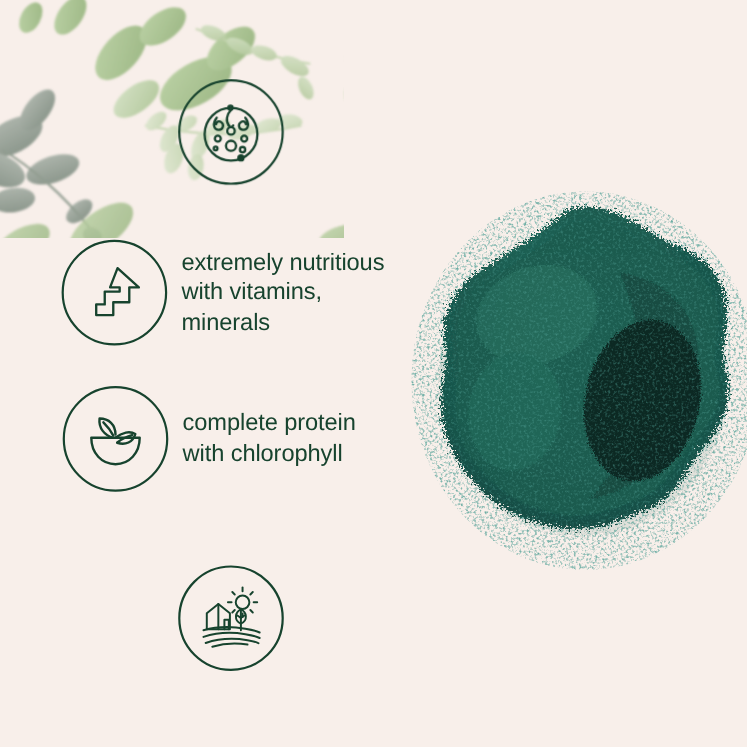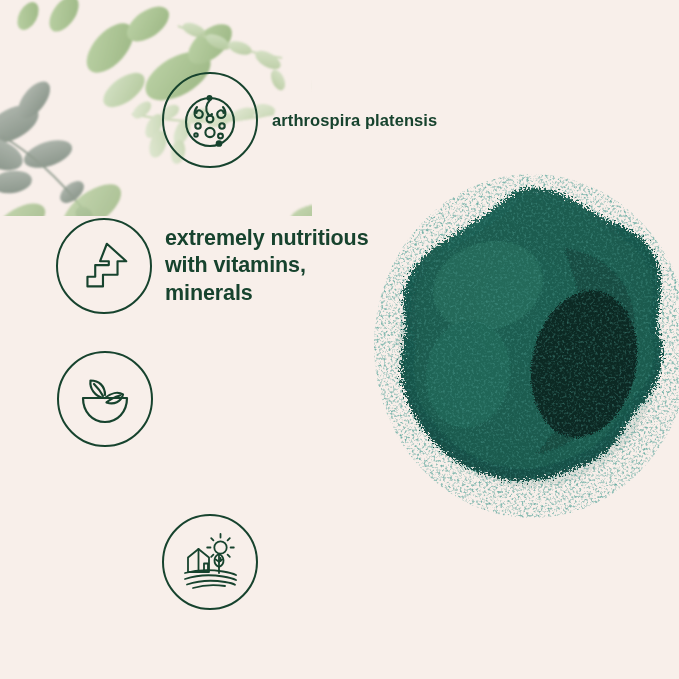--- a/index.html
+++ b/index.html
@@ -74,21 +74,21 @@
   .label-small {
     margin-left: 14px;
     font-size: 16.5px;
     font-weight: 700;
     letter-spacing: 0.1px;
     line-height: 1.25;
   }
   .label-large {
     margin-left: 13px;
     font-size: 21.5px;
-    font-weight: 700;
+    font-weight: 400;
     letter-spacing: -0.1px;
     line-height: 1.28;
   }
 </style>
 </head>
 <body>
 
 <div id="infographic">
 
   <svg class="botanical" viewBox="0 0 330 230" xmlns="http://www.w3.org/2000/svg">
@@ -275,21 +275,20 @@
         <circle cx="35" cy="34" r="3.4"></circle>
         <circle cx="35" cy="47.5" r="4.6"></circle>
         <circle cx="23" cy="41" r="2.7"></circle>
         <circle cx="47" cy="41" r="2.7"></circle>
         <circle cx="45.5" cy="51" r="2.4"></circle>
         <circle cx="21" cy="50" r="1.7"></circle>
         <circle cx="34.5" cy="13" r="1.9"></circle>
         <circle cx="44" cy="58.5" r="2.3" fill="#17432E"></circle>
       </svg>
     </div>
-    <div class="feature-label label-small">arthrospira platensis</div>
   </div>
 
   <div class="feature feature-2">
     <div class="icon-circle">
       <svg width="66" height="66" viewBox="0 0 66 66" xmlns="http://www.w3.org/2000/svg" fill="none" stroke="#17432E" stroke-width="2.2" stroke-linecap="round" stroke-linejoin="round">
         <path d="M38 8 L58 26 L49 26 L49 40 L34 40 L34 52 L18 52 L18 42
                  L26 42 L26 30 L40 30 L40 26 L31 26 Z" transform="translate(-1,3) scale(0.97)"></path>
       </svg>
     </div>
     <div class="feature-label label-large">extremely nutritious
@@ -302,20 +301,22 @@
       <svg width="68" height="68" viewBox="0 0 68 68" xmlns="http://www.w3.org/2000/svg" fill="none" stroke="#17432E" stroke-width="2.2" stroke-linecap="round" stroke-linejoin="round">
 
         <path d="M32 33 C24 31, 18.5 24, 19.5 15.5 C28 15.5, 34 21, 34 30"></path>
         <path d="M23 19 C27 23, 30 27, 32 31"></path>
         <path d="M34 33 C40 28, 47 26.5, 52 29.5 C50 37, 43 40, 35.5 37.5"></path>
         <path d="M49 30.5 C44 32, 39 34.5, 36 37"></path>
 
         <path d="M12 33 L56 33 C56 47, 46.5 57, 34 57 C21.5 57, 12 47, 12 33 Z"></path>
       </svg>
     </div>
+    <div class="feature-label label-large">complete protein
+with chlorophyll</div>
   </div>
 
   <div class="feature feature-4">
     <div class="icon-circle">
       <svg width="70" height="70" viewBox="0 0 70 70" xmlns="http://www.w3.org/2000/svg" fill="none" stroke="#17432E" stroke-width="1.8" stroke-linecap="round" stroke-linejoin="round">
 
         <circle cx="45.5" cy="20.5" r="6.2"></circle>
         <path d="M45.5 10.5 L45.5 7"></path>
         <path d="M45.5 34 L45.5 30.8"></path>
         <path d="M35.5 20.5 L32.2 20.5"></path>

